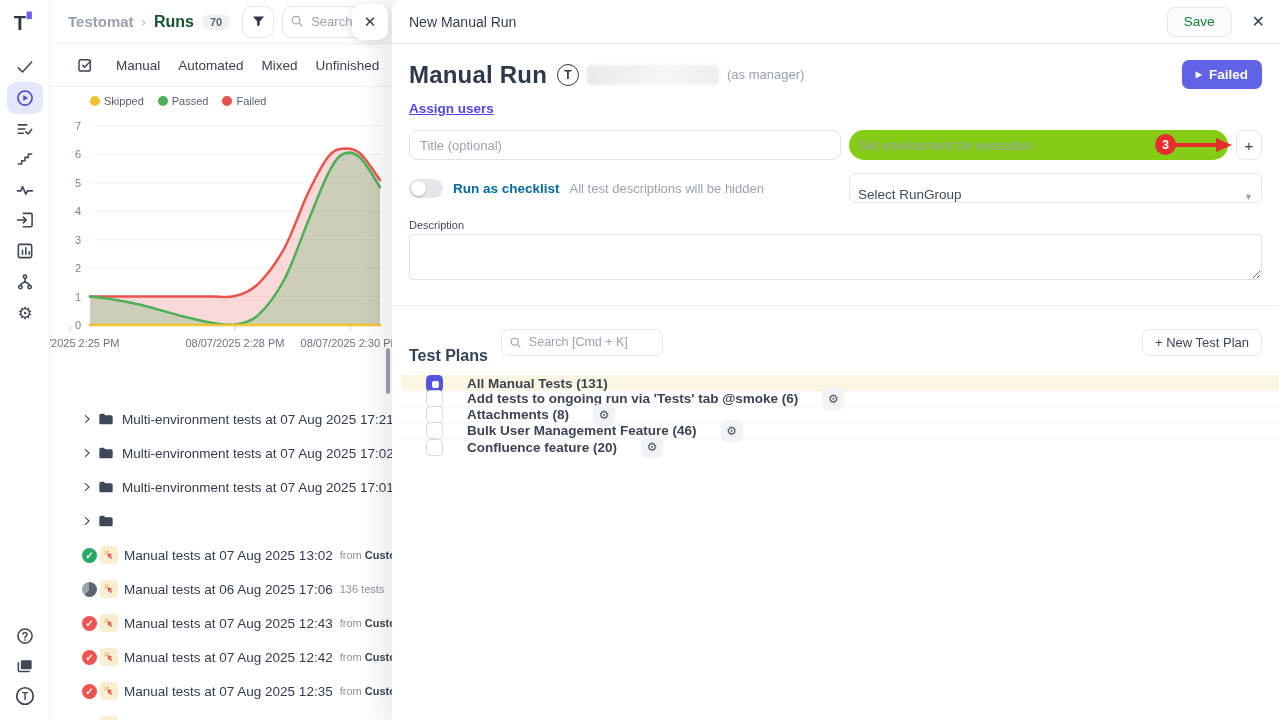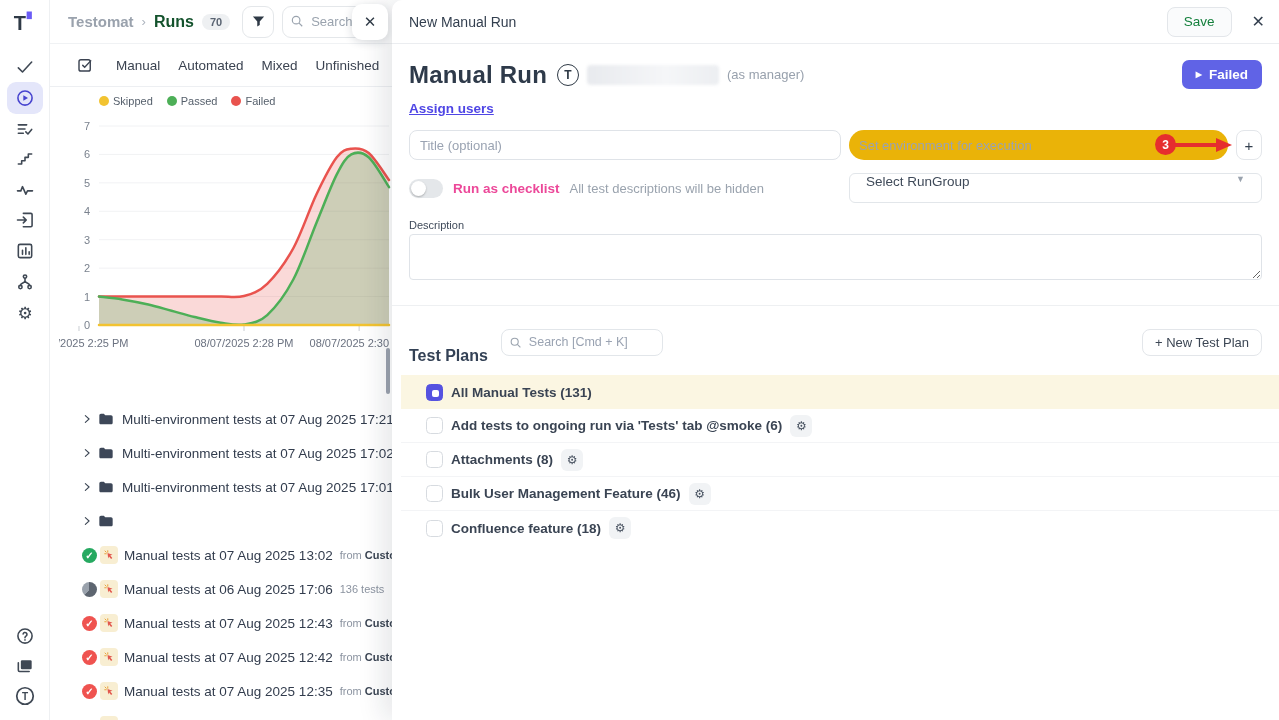--- a/index.html
+++ b/index.html
@@ -28,21 +28,21 @@
   .search-wrap input { width:100%; height:32px; border:1px solid #e4e7ea; border-radius:9px; padding:0 8px 0 28px; font-size:13px; color:#333f4f; font-family:inherit; outline:none; }
   .search-wrap input::placeholder { color:#9aa3ae; }
   .search-wrap .mag { position:absolute; left:8px; top:8px; }
   .drawer-close-card { position:absolute; left:302px; top:4px; width:36px; height:36px; background:#fff; border-radius:10px; box-shadow:0 2px 10px rgba(20,30,50,.16); display:flex; align-items:center; justify-content:center; font-size:15px; color:#2f3a46; z-index:6; }
 
   .lp-tabs { height:43px; display:flex; align-items:center; gap:18px; padding-left:26px; border-bottom:1px solid #edeff2; }
   .lp-tabs .tab { color:#3b4351; font-size:13.5px; cursor:default; }
   .select-runs { margin-right:4px; display:flex; }
 
   
-  .chart-area { position:relative;margin-left:9px; }
+  .chart-area { position:relative; }
   .legend { display:flex; gap:14px; padding:8px 0 0 40px; align-items:center; }
   .legend-item { display:flex; align-items:center; gap:4px; font-size:11px; color:#555f6b; }
   .legend-item .dot { width:10px; height:10px; border-radius:50%; }
   .chart-svg { display:block; margin-top:4px; }
 
   
   .runs-list { position:absolute; top:402px; left:0; width:342px; }
   .run-row { height:34px; display:flex; align-items:center; padding-left:32px; white-space:nowrap; overflow:hidden; }
   .run-row .chevron, .run-row .folder { display:none; }
   .run-row.type-folder .chevron { display:inline-flex; margin-right:6px; }
@@ -76,49 +76,49 @@
   .redacted { width:132px; height:20px; margin-left:8px; border-radius:4px; background:linear-gradient(90deg,#e8eaee,#f5f6f8 60%,#eceef1); filter:blur(1.5px); }
   .as-manager { margin-left:8px; color:#98a1ad; font-size:13px; }
   .hero .spacer { flex:1; }
   .launch-btn { height:29px; padding:0 14px; border:none; border-radius:7px; background:#6063e6; color:#fff; font-size:13.5px; font-weight:600; display:flex; align-items:center; gap:7px; font-family:inherit; }
   .launch-btn .play { font-size:8px; }
   .assign-link { display:inline-block; margin-top:12px; color:#4f46e5; font-weight:700; font-size:13.5px; text-decoration:underline; }
 
   .row1 { display:flex; gap:8px; margin-top:14px; position:relative; }
   .title-input { width:432px; height:30px; border:1px solid #dfe3e8; border-radius:8px; padding:0 10px; font-size:13px; color:#333f4f; font-family:inherit; outline:none; }
   .title-input::placeholder, .env-input::placeholder { color:#9aa3b2; }
-  .env-input { flex:1; height:30px; border:none; border-radius:15px; background:#eab308; padding:0 10px; font-size:13px; color:#333f4f; font-family:inherit; outline:none; }
+  .env-input { flex:1; height:30px; border:none; border-radius:15px; background:#84cc16; padding:0 10px; font-size:13px; color:#333f4f; font-family:inherit; outline:none; }
   .plus-btn { width:26px; height:30px; border:1px solid #e3e6ea; border-radius:8px; background:#fff; font-size:15px; color:#333f4e; font-family:inherit; flex:0 0 26px; }
   .anno-badge { position:absolute; right:86px; top:4px; width:21px; height:21px; border-radius:50%; background:#e62e2e; color:#fff; font-size:12px; font-weight:700; display:flex; align-items:center; justify-content:center; z-index:2; }
   .anno-arrow { position:absolute; right:30px; top:8px; z-index:2; }
 
   .row2 { display:flex; gap:8px; margin-top:13px; align-items:center; }
   .checklist-cell { width:432px; display:flex; align-items:center; gap:10px; }
   .toggle { width:34px; height:19px; border-radius:10px; background:#e4e7ea; position:relative; flex:0 0 34px; }
   .toggle .knob { position:absolute; left:2px; top:2px; width:15px; height:15px; border-radius:50%; background:#fff; box-shadow:0 1px 2px rgba(0,0,0,.25); }
-  .checklist-label { font-weight:700; font-size:13.5px; color:#ec4899; }
+  .checklist-label { font-weight:700; font-size:13.5px; color:#0369a1; }
   .checklist-hint { color:#9aa3ae; font-size:13px;text-align:center; }
-  .rungroup { flex:1; height:30px; border:1px solid #e2e6ea; border-radius:6px; display:flex; align-items:flex-start; padding:0 16px; color:#3f4a59; font-size:13.5px; }
+  .rungroup { flex:1; height:30px; border:1px solid #e2e6ea; border-radius:6px; display:flex; align-items:flex-end; padding:0 8px; color:#3f4a59; font-size:13.5px; }
   .rungroup .caret { margin-left:auto; color:#9aa3ae; font-size:9px; }
 
   .desc-label { margin-top:16px; font-size:11px; color:#3f4a5a; }
   .desc-area { width:100%; height:46px; margin-top:3px; border:1px solid #dfe3e8; border-radius:4px; resize:both; font-family:inherit; font-size:13px; padding:6px 8px; color:#333f4f; outline:none; }
 
   .plans-divider { height:1px; background:#eef0f2; margin:22px -17px 0 -17px; }
   .plans-header { display:flex; align-items:center; margin-top:13px; gap:13px; }
   .plans-title { font-size:16px; font-weight:700; color:#334155;margin-top:28px; }
   .plans-search { position:relative; width:162px; }
   .plans-search input { width:100%; height:27px; border:1px solid #e2e6ea; border-radius:8px; padding:0 8px 0 27px; font-size:12.5px; color:#333f4f; font-family:inherit; outline:none; }
   .plans-search input::placeholder { color:#9aa3b2; }
   .plans-search .mag { position:absolute; left:8px; top:7px; }
   .plans-header .spacer { flex:1; }
   .new-plan-btn { height:27px; padding:0 12px; border:1px solid #e3e6ea; border-radius:8px; background:#fff; font-size:13px; color:#3c4654; font-family:inherit; display:flex; align-items:center; gap:6px; }
 
   .plan-list { margin:10px -17px 0 -8px; }
-  .plan-row { height:34px; display:flex; align-items:center; gap:8px; padding:0 17px 0 25px; border-bottom:1px solid #f3f4f6; }
+  .plan-row { height:16px; display:flex; align-items:center; gap:24px; padding:0 17px 0 25px; border-bottom:1px solid #f3f4f6; }
   .plan-row:last-child { border-bottom:none; }
   .plan-row.highlight { background:#fbf6e2; border-bottom:none; }
   .checkbox { width:17px; height:17px; border:1.5px solid #d7dbe0; border-radius:4.5px; background:#fff; flex:0 0 17px; position:relative; }
   .plan-row.checked .checkbox { background:#5552e0; border-color:#5552e0; }
   .plan-row.checked .checkbox::after { content:""; position:absolute; left:5px; top:5px; width:7px; height:7px; border-radius:2px; background:#fff; }
   .plan-label { font-size:13.5px; color:#3a4453; font-weight:600; }
   .plan-row .gear-btn { display:none; }
   .plan-row.gear .gear-btn { display:inline-flex; }
   .gear-btn { width:22px; height:22px; border-radius:6px; background:#f1f3f5; border:none; align-items:center; justify-content:center; font-size:12px; color:#4a5462; font-family:inherit; }
 
@@ -527,21 +527,21 @@
           <div class="plan-row gear">
             <span class="checkbox"></span>
             <span class="plan-label">Bulk User Management Feature (46)</span>
             <button class="gear-btn">
               <span>⚙</span>
             </button>
           </div>
 
           <div class="plan-row gear">
             <span class="checkbox"></span>
-            <span class="plan-label">Confluence feature (18)</span>
+            <span class="plan-label">Confluence feature (20)</span>
             <button class="gear-btn">
               <span>⚙</span>
             </button>
           </div>
         </div>
     </div>
   </section>
 
 </div>
 

